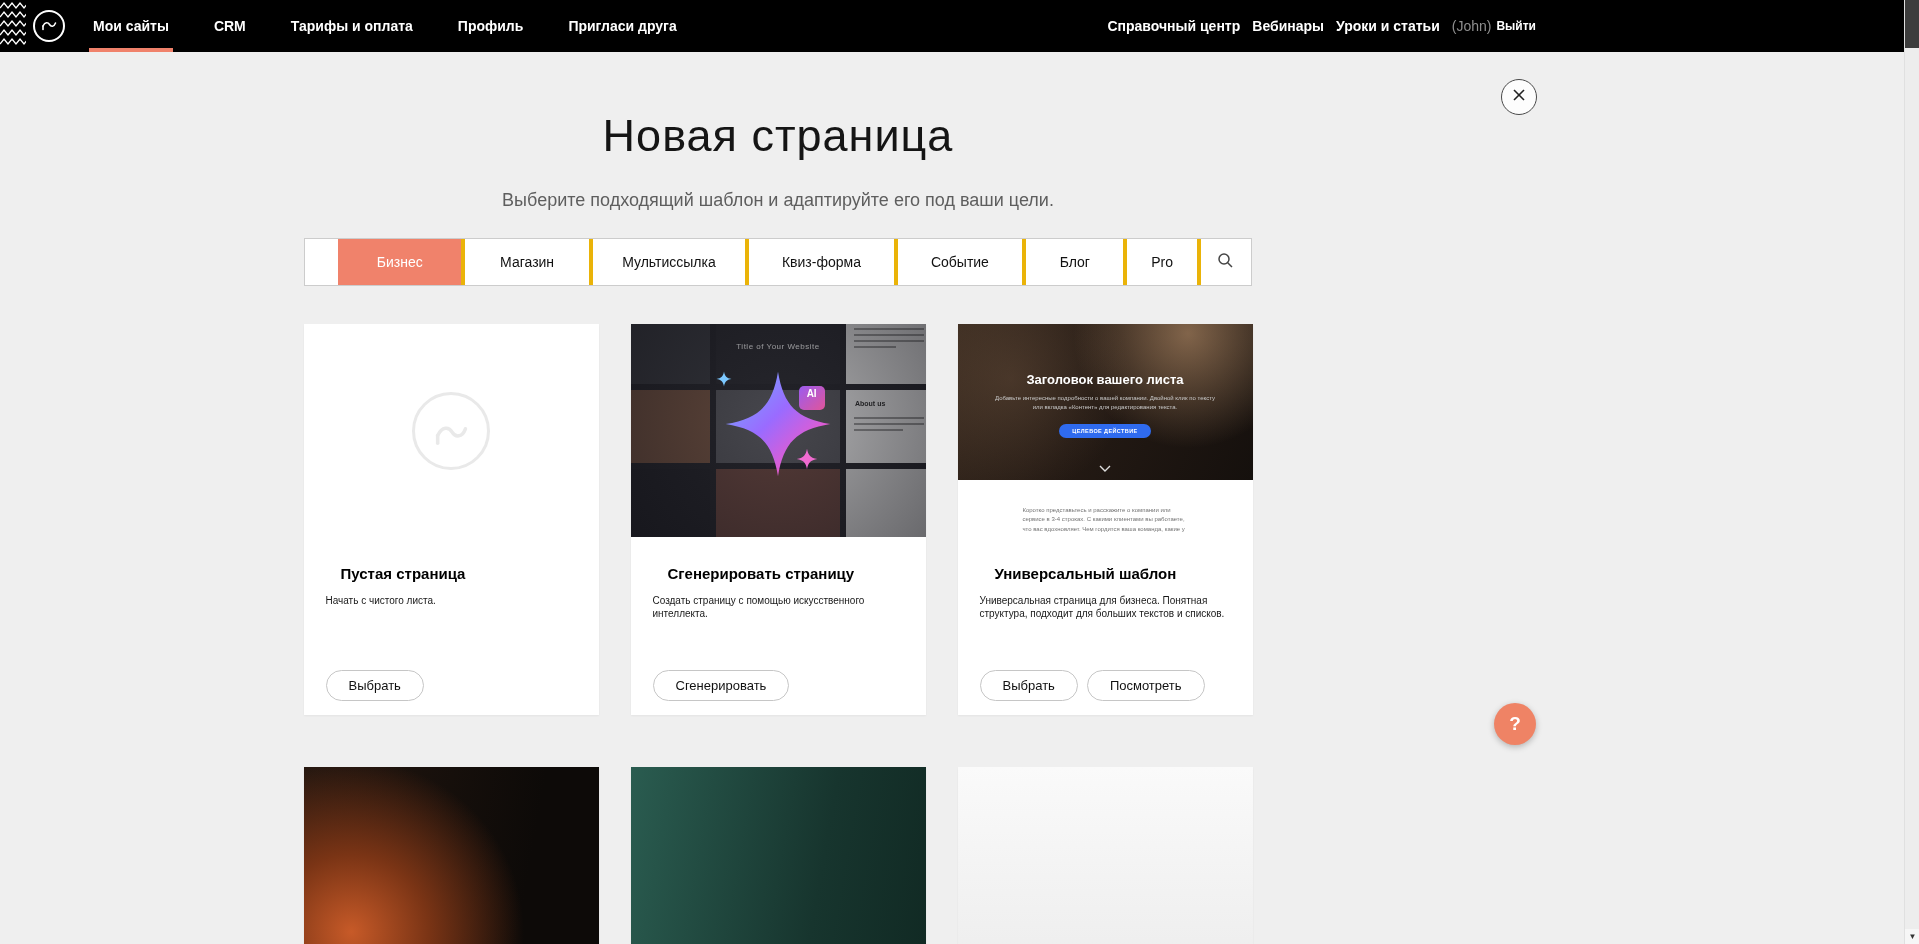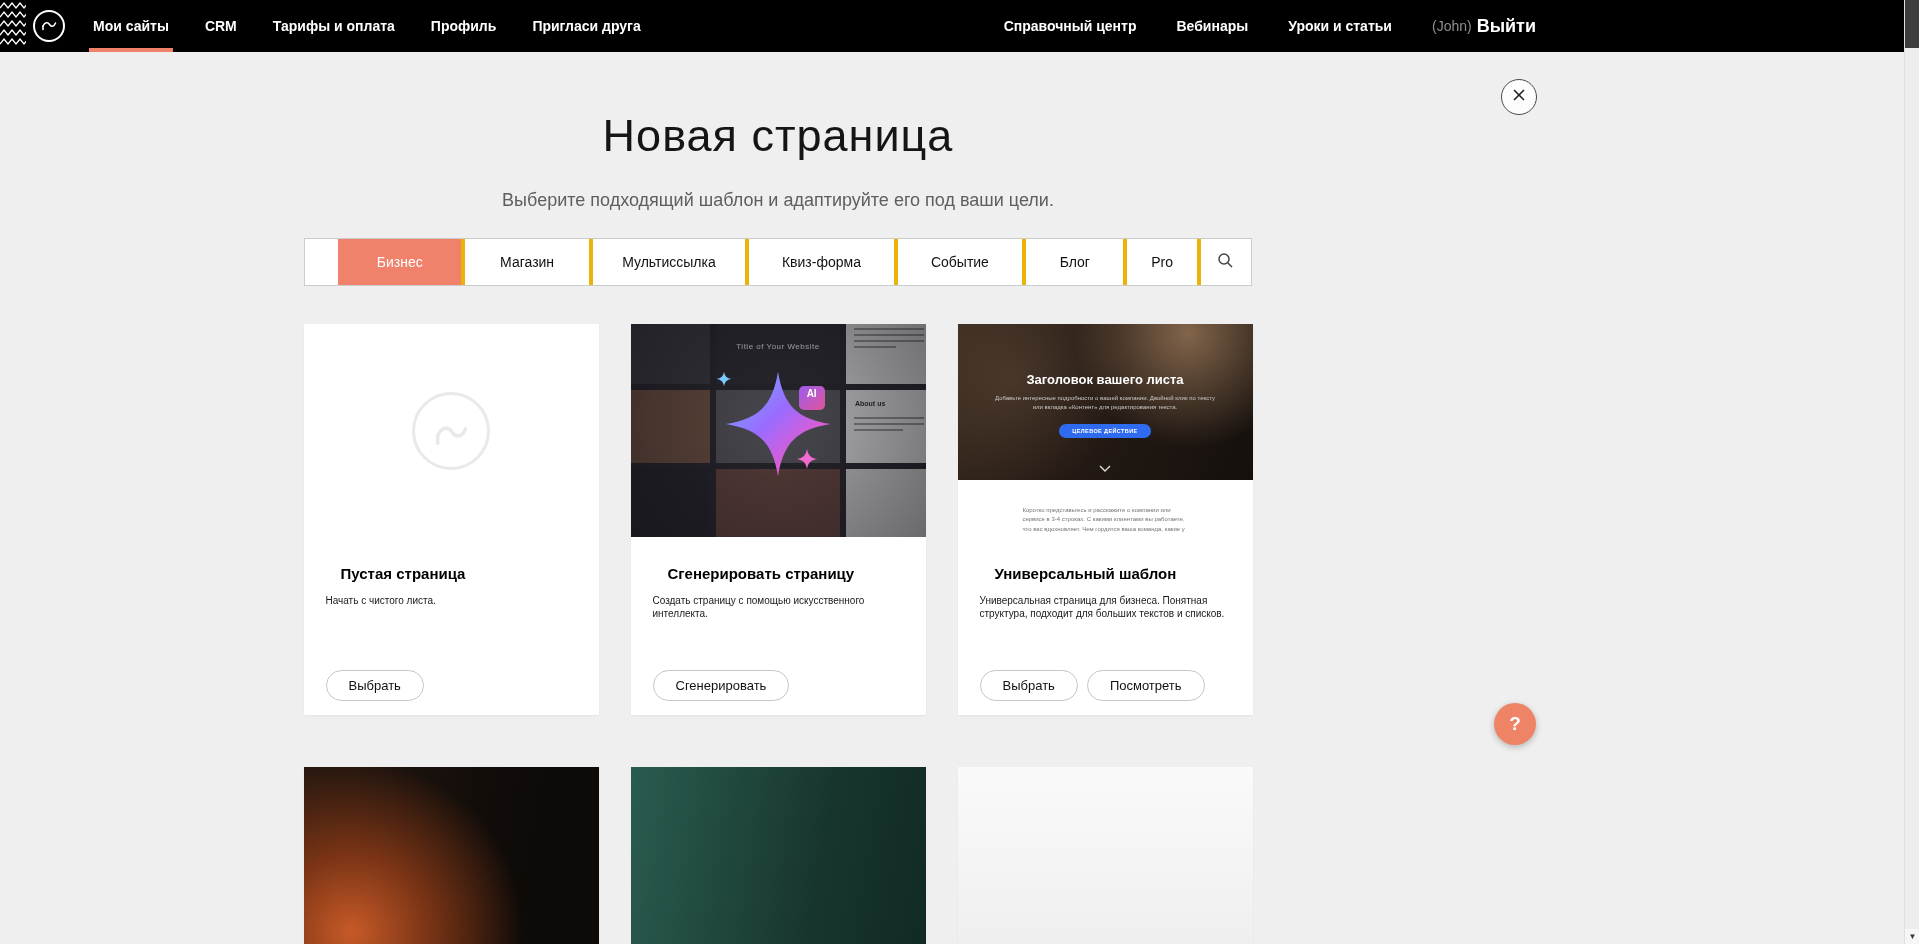--- a/index.html
+++ b/index.html
@@ -12,31 +12,31 @@
   }
 
   
   .navbar { height:52px; background:#000; position:relative; z-index:5; }
   .nav-inner { width:1556px; height:100%; display:flex; align-items:center; padding-right:20px; }
   .zigzag { width:26px; height:52px; flex:none; }
   .logo {
     width:32px; height:32px; border:2px solid #fff; border-radius:50%;
     margin-left:7px; display:flex; align-items:center; justify-content:center; flex:none; cursor:pointer;
   }
-  .nav-left { display:flex; gap:36px; margin-left:28px; height:100%; align-items:center; }
+  .nav-left { display:flex; gap:45px; margin-left:28px; height:100%; align-items:center; }
   .nav-item {
     color:#fff; font-size:14px; font-weight:bold; height:100%;
     display:flex; align-items:center; position:relative; cursor:pointer; white-space:nowrap;
   }
   .nav-item.active::after {
     content:""; position:absolute; left:-4px; right:-4px; bottom:0; height:4px; background:#F0826B;
   }
-  .nav-right { margin-left:auto; display:flex; gap:40px; align-items:center;justify-content:flex-end; }
+  .nav-right { margin-left:auto; display:flex; gap:12px; align-items:center;justify-content:flex-end; }
   .uname { color:#8f8f8f; font-weight:normal; margin-right:5px; font-size:14px; }
-  .logout { color:#fff; font-size:18px; font-weight:bold; cursor:pointer; }
+  .logout { color:#fff; font-size:12px; font-weight:bold; cursor:pointer; }
 
   
   .content { width:1556px; position:relative; padding-top:58px; }
   .page-title {
     text-align:center; font-size:45px; font-weight:300; color:#151515;
     letter-spacing:1px; line-height:52px;
   }
   .page-subtitle { text-align:center; font-size:18px; color:#5e5e5e; margin-top:28px; font-weight:400; }
 
   .close-btn {

